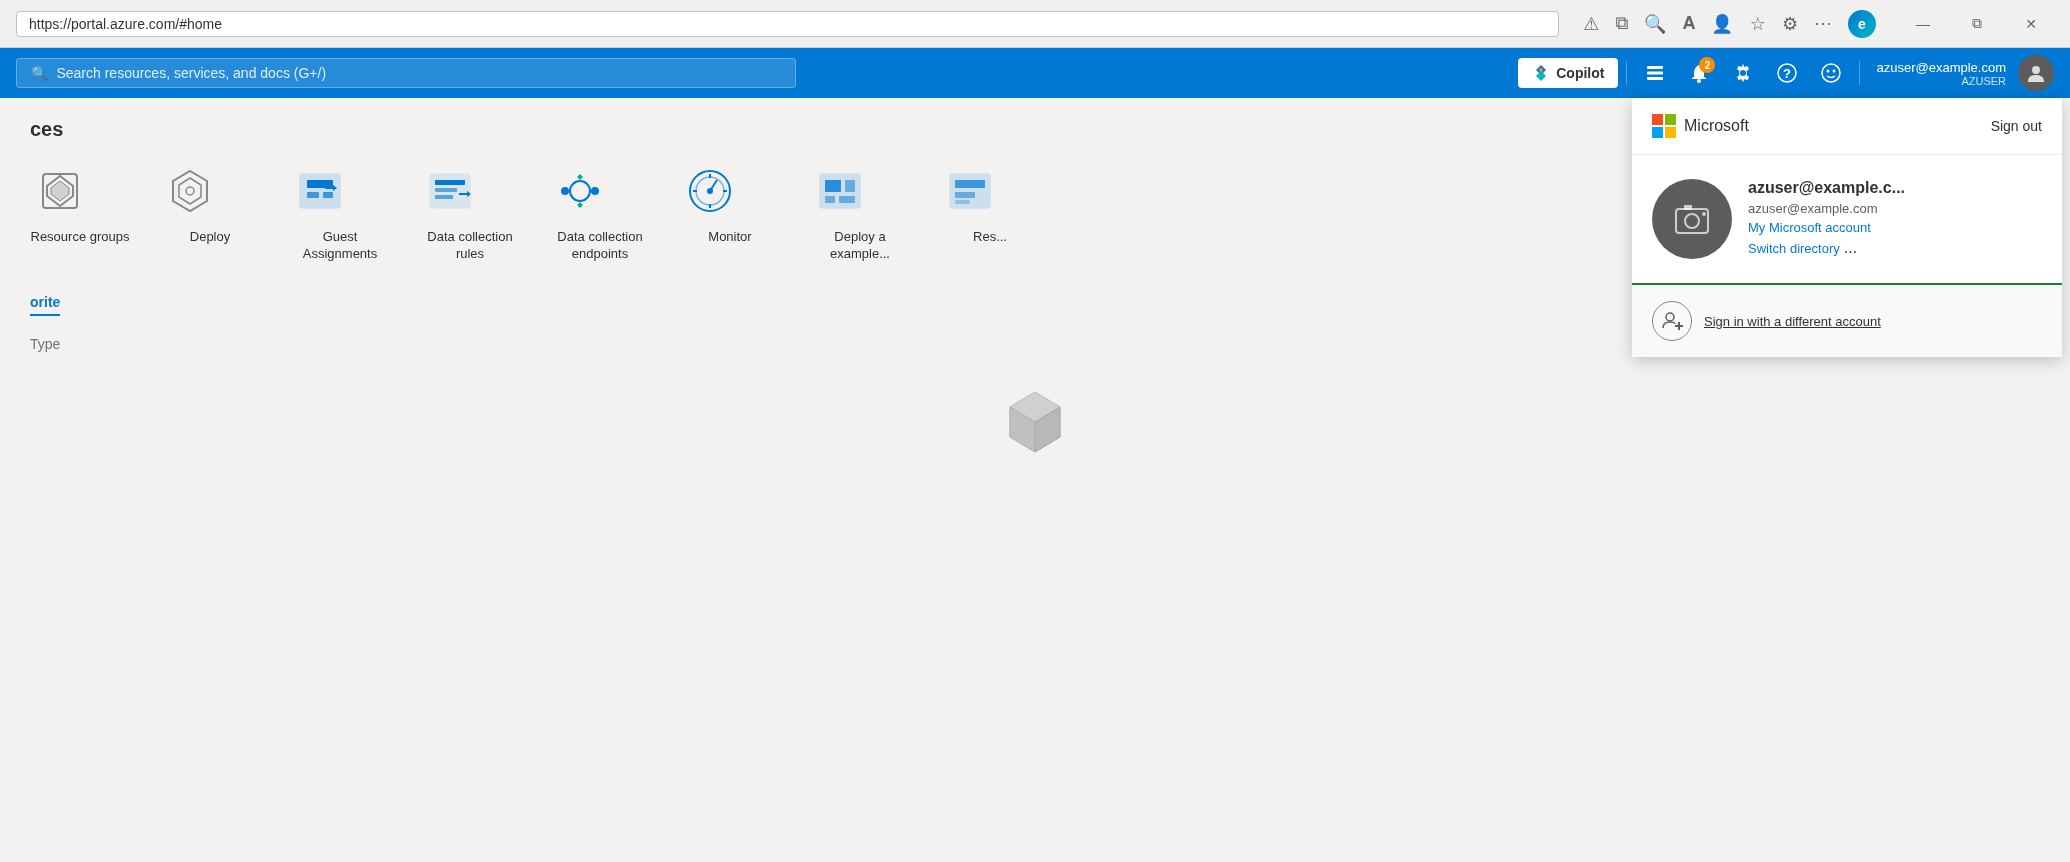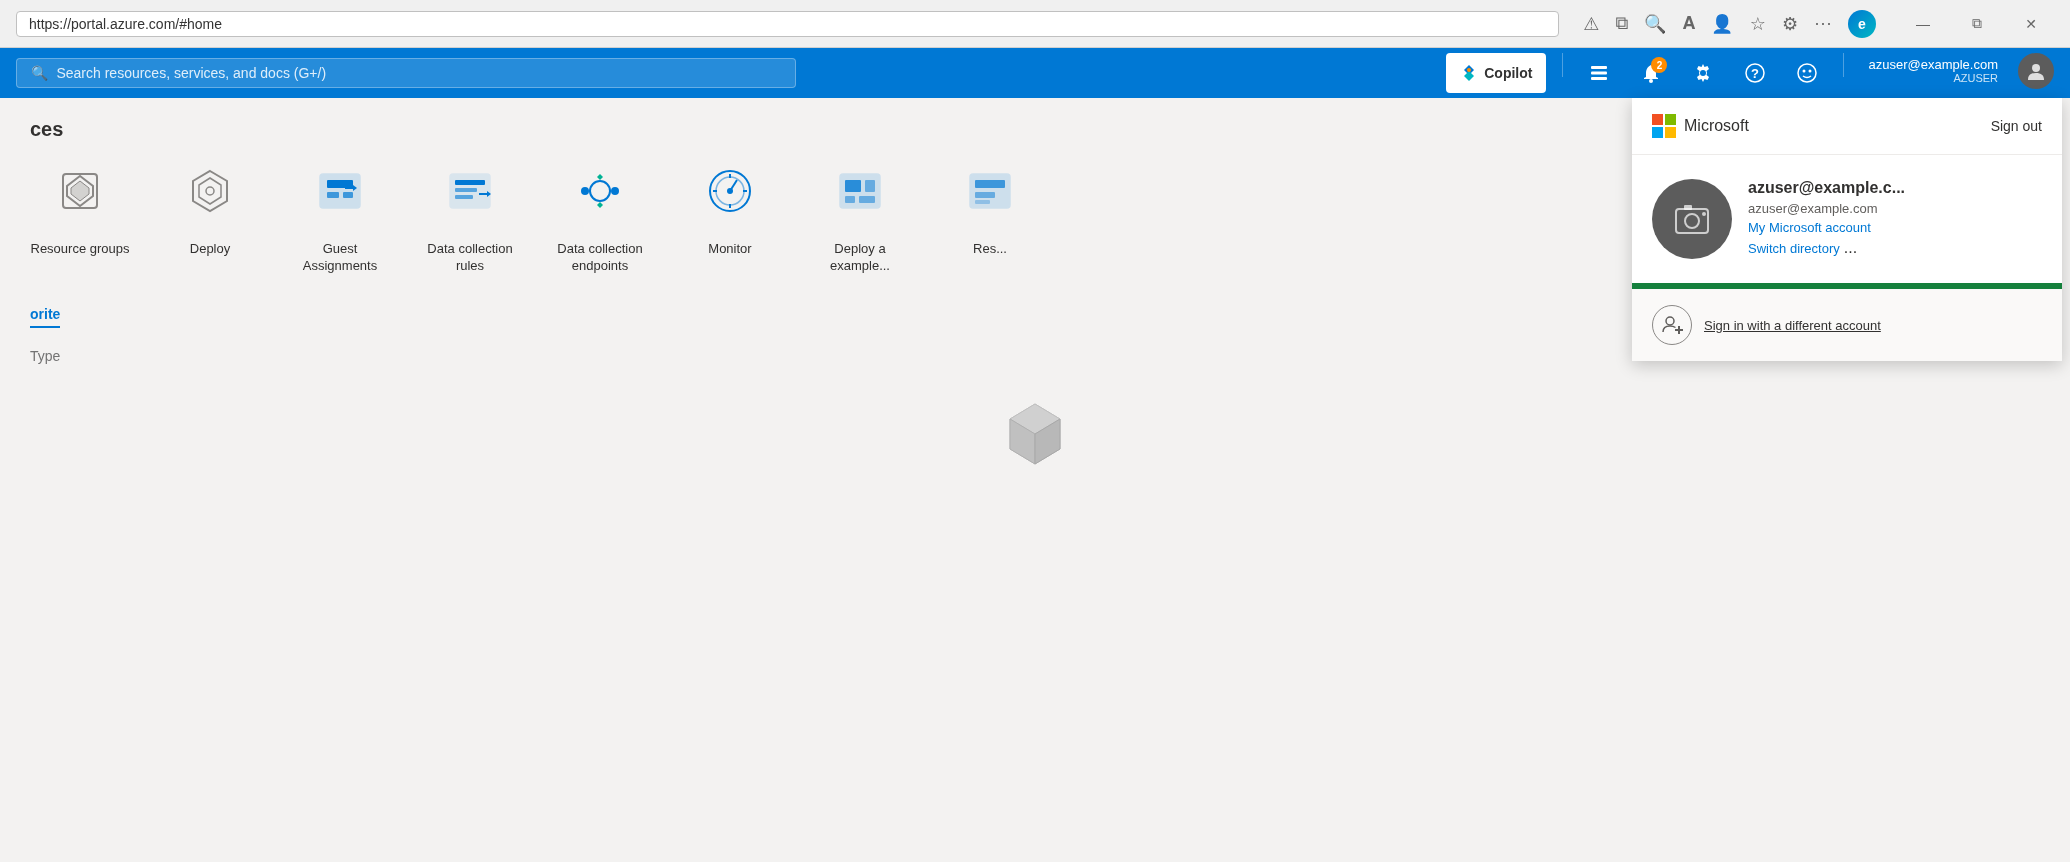--- a/index.html
+++ b/index.html
@@ -69,21 +69,22 @@
       gap: 8px;
       color: rgba(255,255,255,0.9);
       font-size: 14px;
     }
     .search-bar .search-icon-inner {
       font-size: 14px;
       opacity: 0.8;
     }
     .header-actions {
       display: flex;
-      gap: 12px;
+      align-items: center;
+      gap: 4px;
       margin-left: auto;
     }
     .copilot-btn {
       display: flex;
       align-items: center;
       gap: 6px;
       background: white;
       border: none;
       border-radius: 4px;
       padding: 6px 14px;
@@ -175,22 +176,21 @@
       margin-bottom: 20px;
     }
     .services-grid {
       display: flex;
       gap: 30px;
       flex-wrap: wrap;
     }
     .service-item {
       display: flex;
       flex-direction: column;
-      align-items: center;
-      gap: 20px;
+      gap: 8px;
       cursor: pointer;
       width: 100px;
     }
     .service-icon {
       width: 60px;
       height: 60px;
       display: flex;
       align-items: center;
       justify-content: center;
     }
@@ -271,21 +271,21 @@
       background: none;
       border: none;
       text-decoration: none;
     }
 
     .account-info {
       padding: 24px 20px;
       display: flex;
       gap: 16px;
       align-items: flex-start;
-      border-bottom: 6px solid #15803d;
+      border-bottom: 2px solid #15803d;
     }
     .account-avatar {
       width: 80px;
       height: 80px;
       border-radius: 50%;
       background: #5c5c5c;
       display: flex;
       align-items: center;
       justify-content: center;
       color: white;

